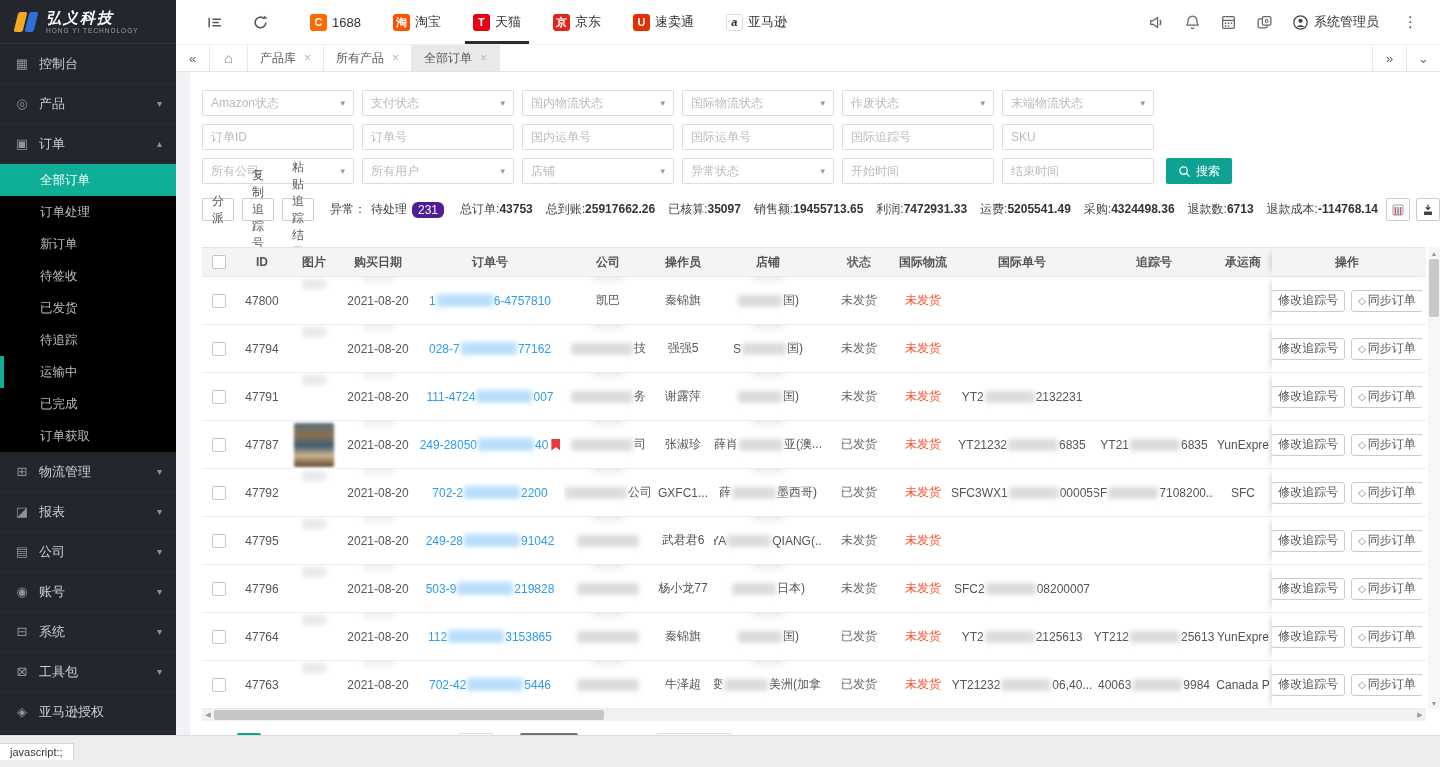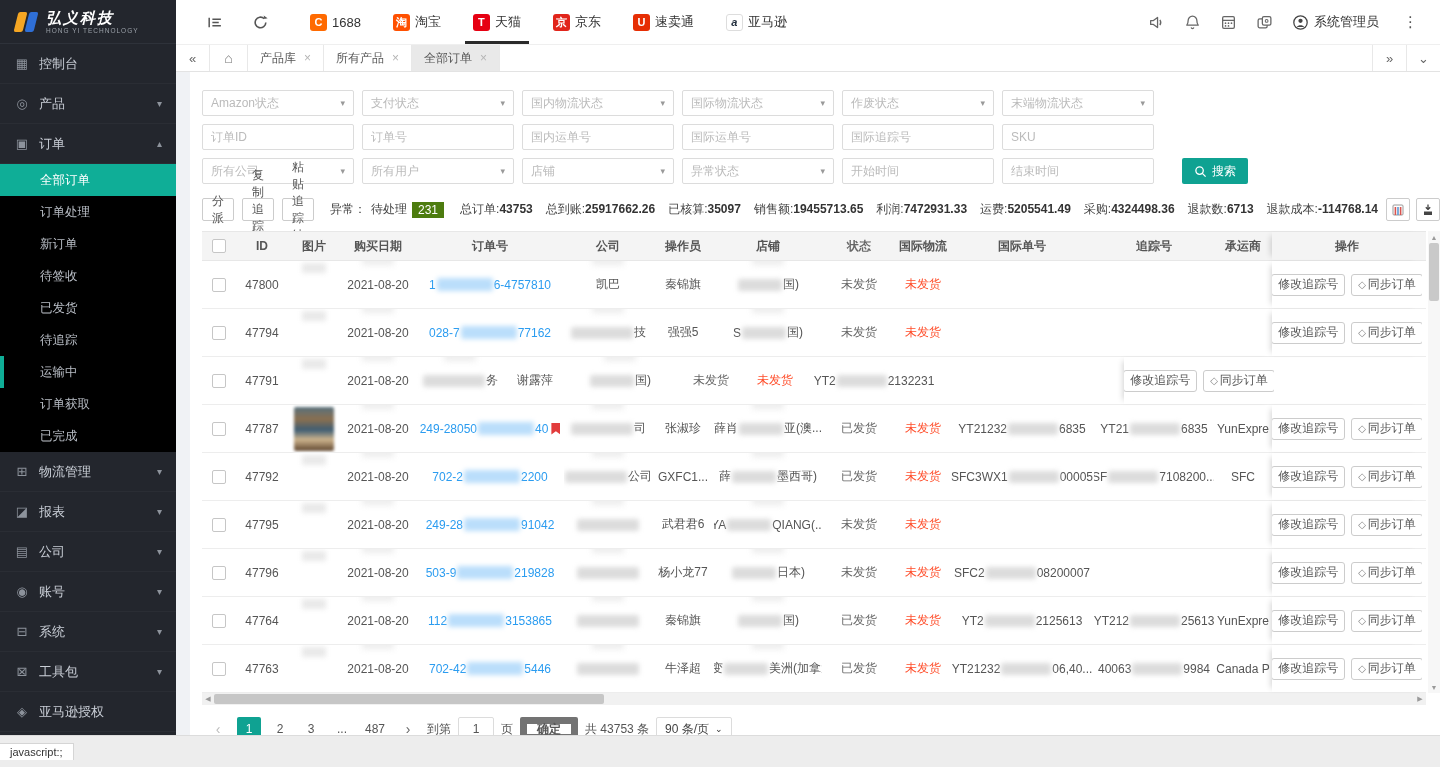--- a/index.html
+++ b/index.html
@@ -47,32 +47,32 @@
   
   .content{flex:1;background:#f0f2f5;padding:0 0 0 14px;min-height:0}
   .panel{background:#fff;height:100%;padding:18px 14px 0 12px;position:relative}
 
   .filters{display:flex;flex-direction:column;gap:8px}
   .f-row{display:flex;gap:8px}
   .field{width:152px;height:26px;border:1px solid #dcdcdc;border-radius:2px;display:flex;align-items:center;padding:0 8px;color:#bbb;background:#fff;cursor:text}
   .field.select{cursor:pointer}
   .field .ph{flex:1;overflow:hidden;white-space:nowrap}
   .field .dd{color:#999;font-size:9px}
-  .btn-search{height:26px;padding:0 12px;background:#0fa292;color:#fff;border:none;border-radius:2px;display:flex;align-items:center;gap:5px;cursor:pointer;font-size:12px;margin-left:20px}
+  .btn-search{height:26px;padding:0 12px;background:#0fa292;color:#fff;border:none;border-radius:2px;display:flex;align-items:center;gap:5px;cursor:pointer;font-size:12px;margin-left:4px}
 
   .toolbar{display:flex;align-items:center;margin-top:14px;gap:8px}
   .t-btn{height:23px;padding:0 9px;border:1px solid #ccc;border-radius:2px;background:#fff;color:#555;font-size:12px;cursor:pointer;display:flex;align-items:center}
   .stats{display:flex;align-items:center;gap:13px;margin-left:8px;color:#444;white-space:nowrap}
   .stat b{font-weight:bold;color:#333}
-  .badge{background:#4d7c0f;color:#fff;border-radius:0;padding:1px 6px;font-size:12px;margin-left:4px}
+  .badge{background:#4c1d95;color:#fff;border-radius:6px;padding:1px 6px;font-size:12px;margin-left:4px}
   .tb-tools{margin-left:auto;display:flex;gap:6px}
   .sq-btn{width:24px;height:23px;border:1px solid #ccc;border-radius:2px;background:#fff;display:flex;align-items:center;justify-content:center;cursor:pointer}
 
   
-  .tablewrap{margin-top:10px;position:relative}
+  .tablewrap{margin-top:26px;position:relative}
   .thead,.trow{display:flex;align-items:stretch}
   .thead{background:#f4f4f4;height:30px;border:1px solid #e7e7e7;border-width:1px 0;font-weight:bold;color:#555}
   .trow{height:48px;border-bottom:1px solid #ededed}
   .cell{display:flex;align-items:center;justify-content:center;overflow:hidden;white-space:nowrap;padding:0 3px;position:relative}
   .c-cb{width:34px}.c-id{width:52px}.c-img{width:52px}.c-date{width:76px}.c-order{width:148px}
   .c-company{width:88px}.c-op{width:62px}.c-store{width:108px}.c-status{width:74px;color:#666}
   .c-intl{width:54px}.c-intlno{width:144px}.c-track{width:120px}.c-carrier{width:58px}
   .c-action{width:150px;background:#fff;box-shadow:-5px 0 6px -4px rgba(0,0,0,.18);gap:6px}
   .thead .c-action{background:#f4f4f4}
   .cbx{width:14px;height:14px;border:1px solid #c6c6c6;border-radius:2px;background:#fff;cursor:pointer}
@@ -160,24 +160,24 @@
         <div class="side-sub">
           <span>已发货</span>
         </div>
         <div class="side-sub">
           <span>待追踪</span>
         </div>
         <div class="side-sub marked">
           <span>运输中</span>
         </div>
         <div class="side-sub">
+          <span>已完成</span>
+        </div>
+        <div class="side-sub">
           <span>订单获取</span>
-        </div>
-        <div class="side-sub">
-          <span>已完成</span>
         </div>
         <div class="side-item">
           <span class="icn">⊞</span>
           <span>物流管理</span>
           <span class="caret">▾</span>
         </div>
         <div class="side-item">
           <span class="icn">◪</span>
           <span>报表</span>
           <span class="caret">▾</span>
@@ -541,20 +541,27 @@
               </div>
               <div class="trow">
                 <div class="cell c-cb">
                   <span class="cbx"></span>
                 </div>
                 <div class="cell c-id">47791</div>
                 <div class="cell c-img">
                   <span class="smudge"></span>
                 </div>
                 <div class="cell c-date">2021-08-20</div>
+                <div class="cell c-order">
+                  <a class="link">
+                    <span>111-4724</span>
+                    <span class="blur blue"></span>
+                    <span>007</span>
+                  </a>
+                </div>
                 <div class="cell c-company">
                   <span class="blur"></span>
                   <span>务</span>
                 </div>
                 <div class="cell c-op">谢露萍</div>
                 <div class="cell c-store">
                   <span class="blur"></span>
                   <span>国)</span>
                 </div>
                 <div class="cell c-status">未发货</div>

